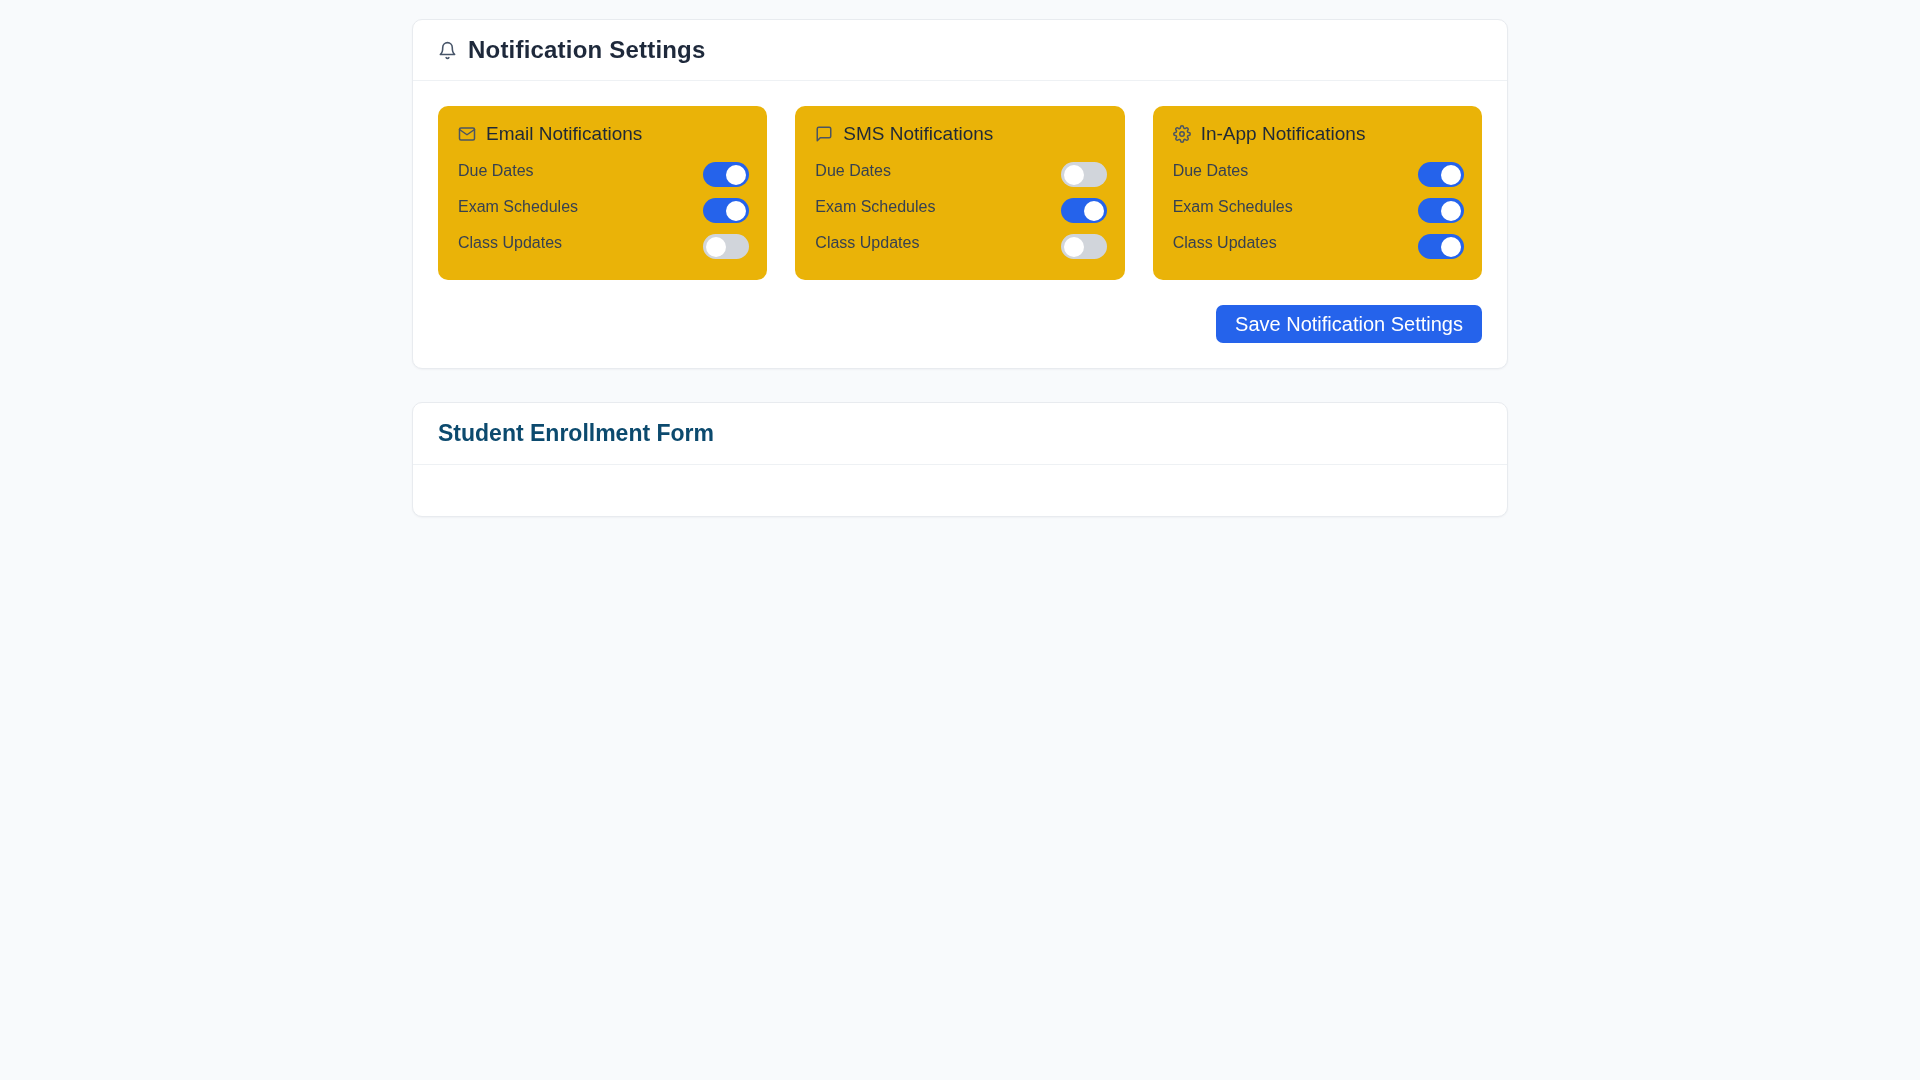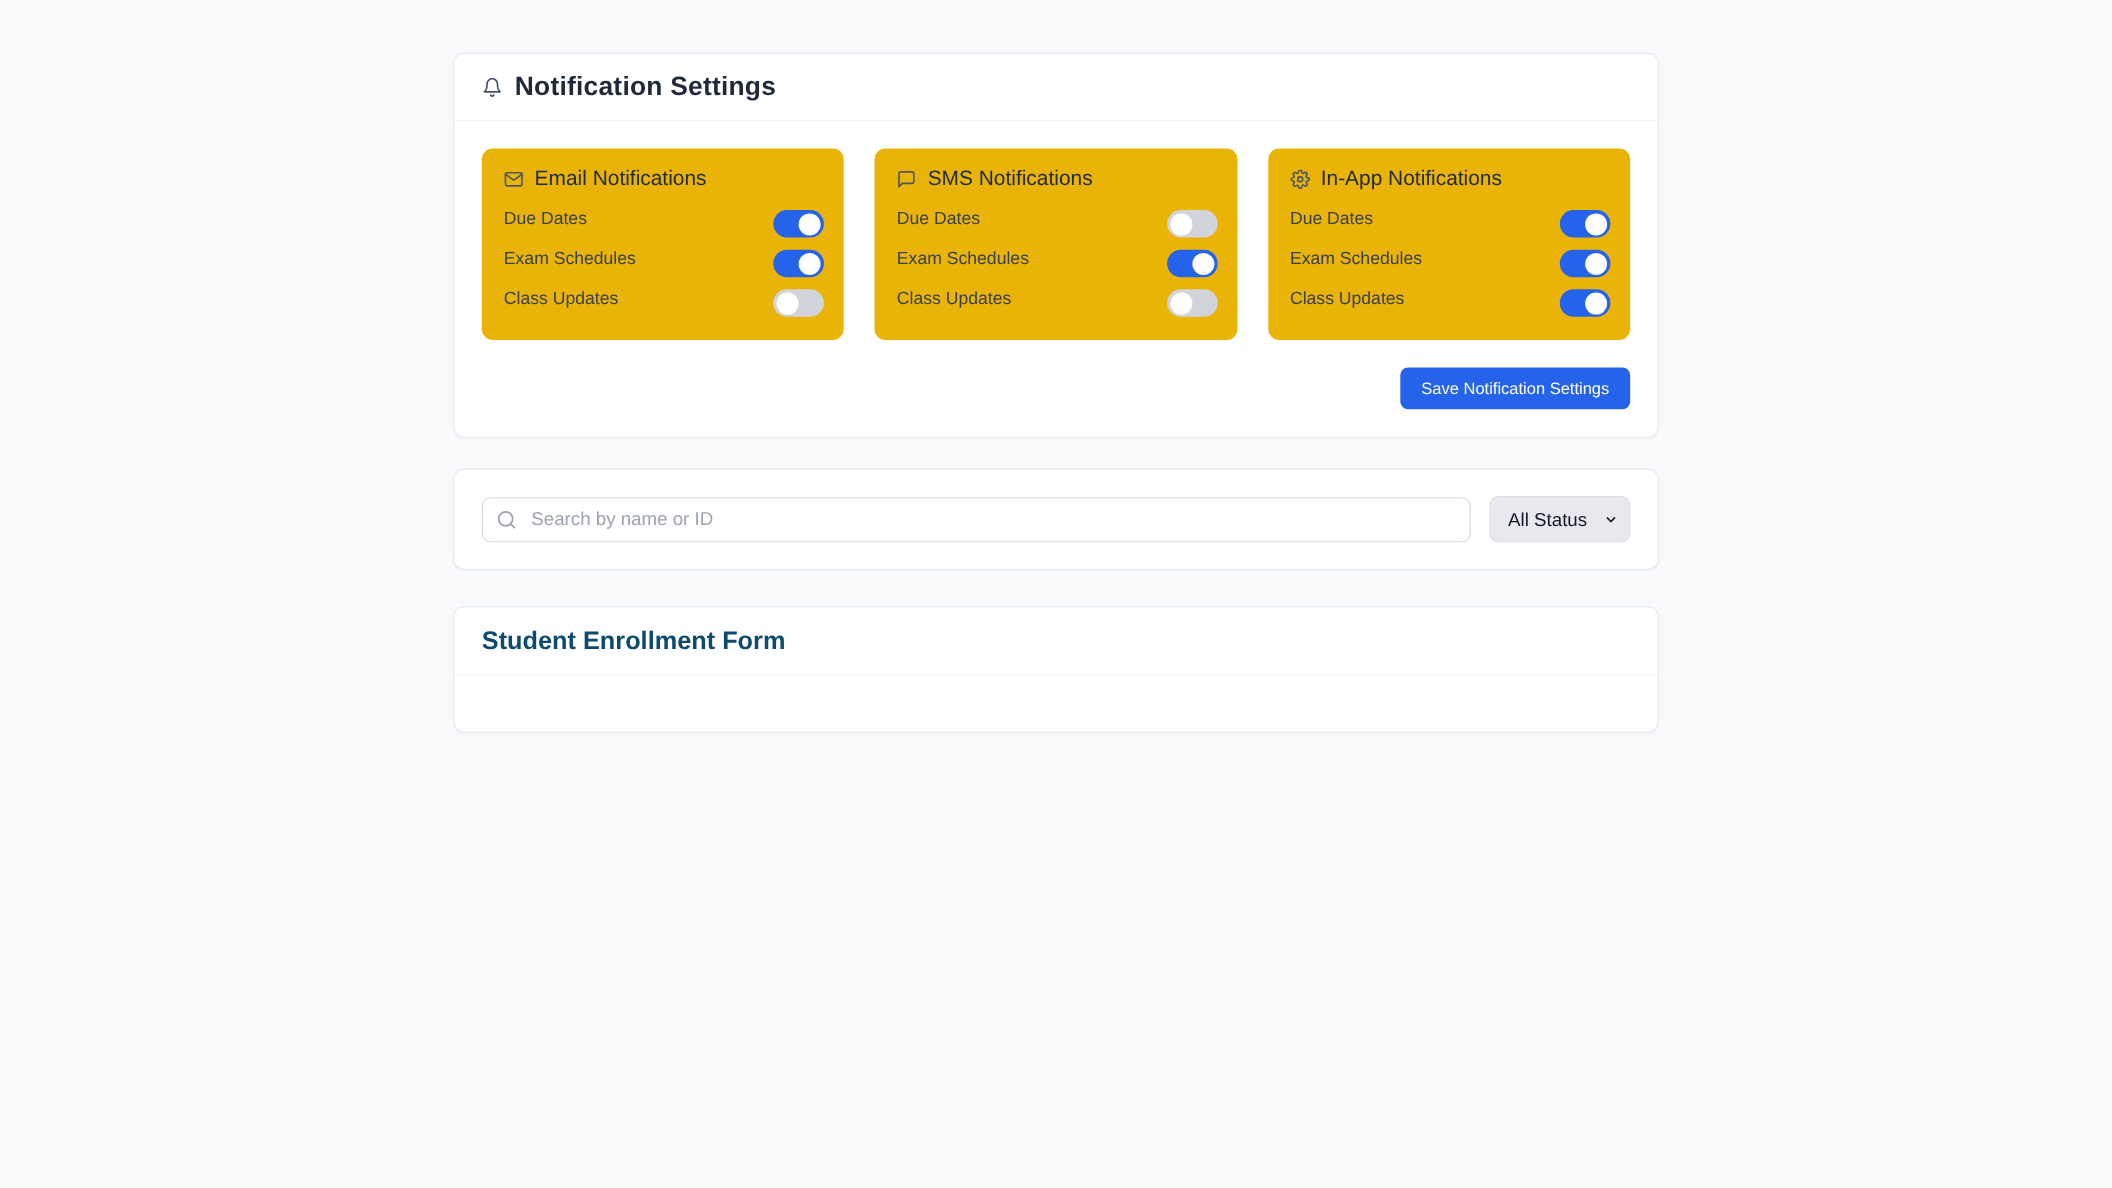--- a/index.html
+++ b/index.html
@@ -2,21 +2,21 @@
 <html style="--accent: #2563eb; --toggle-off: #d1d5db;"><head>
 <meta charset="utf-8">
 <style>
   * { margin: 0; padding: 0; box-sizing: border-box; }
   html, body { width: 1920px; height: 1080px; overflow: hidden; }
   body {
     background: #f8fafc;
     font-family: "Liberation Sans", "DejaVu Sans", sans-serif;
     color: #1e293b;
   }
-  .container { width: 1096px; margin: 0 auto; padding-top: 48px; }
+  .container { width: 1096px; margin: 0 auto; padding-top: 19px; }
 
   .card {
     background: #ffffff;
     border: 1px solid #e8ebef;
     border-radius: 10px;
     box-shadow: 0 1px 2px rgba(16, 24, 40, 0.04);
   }
 
   
   .card-header {
@@ -56,21 +56,21 @@
     background: #ffffff;
   }
   .toggle.on { background: var(--accent, #2563eb); }
   .toggle.on .knob { left: auto; right: 3px; }
 
   .save-row { display: flex; justify-content: flex-end; margin-top: 25px; }
   .save-btn {
     background: var(--accent, #2563eb);
     color: #ffffff; border: none; border-radius: 7px;
     height: 38px; padding: 0 19px;
-    font-size: 15px; font-family: inherit; cursor: pointer; margin-left: 40px;
+    font-size: 20px; font-family: inherit; cursor: pointer; margin-left: 40px;
   }
 
   
   .filter-card { margin-top: 28px; padding: 24px 25px; display: flex; align-items: center; gap: 17px; }
   .search-box { position: relative; flex: 1; }
   .search-input {
     width: 100%; height: 41px;
     border: 1px solid #d6dae1; border-radius: 8px;
     padding: 0 14px 0 44px;
     font-size: 17px; font-family: inherit; color: #374151;
@@ -206,41 +206,20 @@
         </div>
 
       </div>
 
       <div class="save-row">
         <button class="save-btn">Save Notification Settings</button>
       </div>
     </div>
   </div>
 
-  <div class="card filter-card">
-    <div class="search-box">
-      <span class="icon search-icon">
-        <svg width="19" height="19" viewBox="0 0 24 24" fill="none" stroke="currentColor" stroke-width="2" stroke-linecap="round" stroke-linejoin="round">
-          <circle cx="11" cy="11" r="8"></circle>
-          <line x1="21" y1="21" x2="16.65" y2="16.65"></line>
-        </svg>
-      </span>
-      <input class="search-input" type="text" placeholder="Search by name or ID" style="">
-    </div>
-    <div class="select-wrap">
-      <select class="status-select">
-        <option>All Status</option>
-      </select>
-      <span class="icon select-chevron">
-        <svg width="13" height="13" viewBox="0 0 24 24" fill="none" stroke="currentColor" stroke-width="3" stroke-linecap="round" stroke-linejoin="round">
-          <polyline points="6 9 12 15 18 9"></polyline>
-        </svg>
-      </span>
-    </div>
-  </div>
 
   <div class="card enroll-card">
     <div class="enroll-header">
       <span class="enroll-title">Student Enrollment Form</span>
     </div>
     <div class="enroll-body"></div>
   </div>
 
 </div>
 

